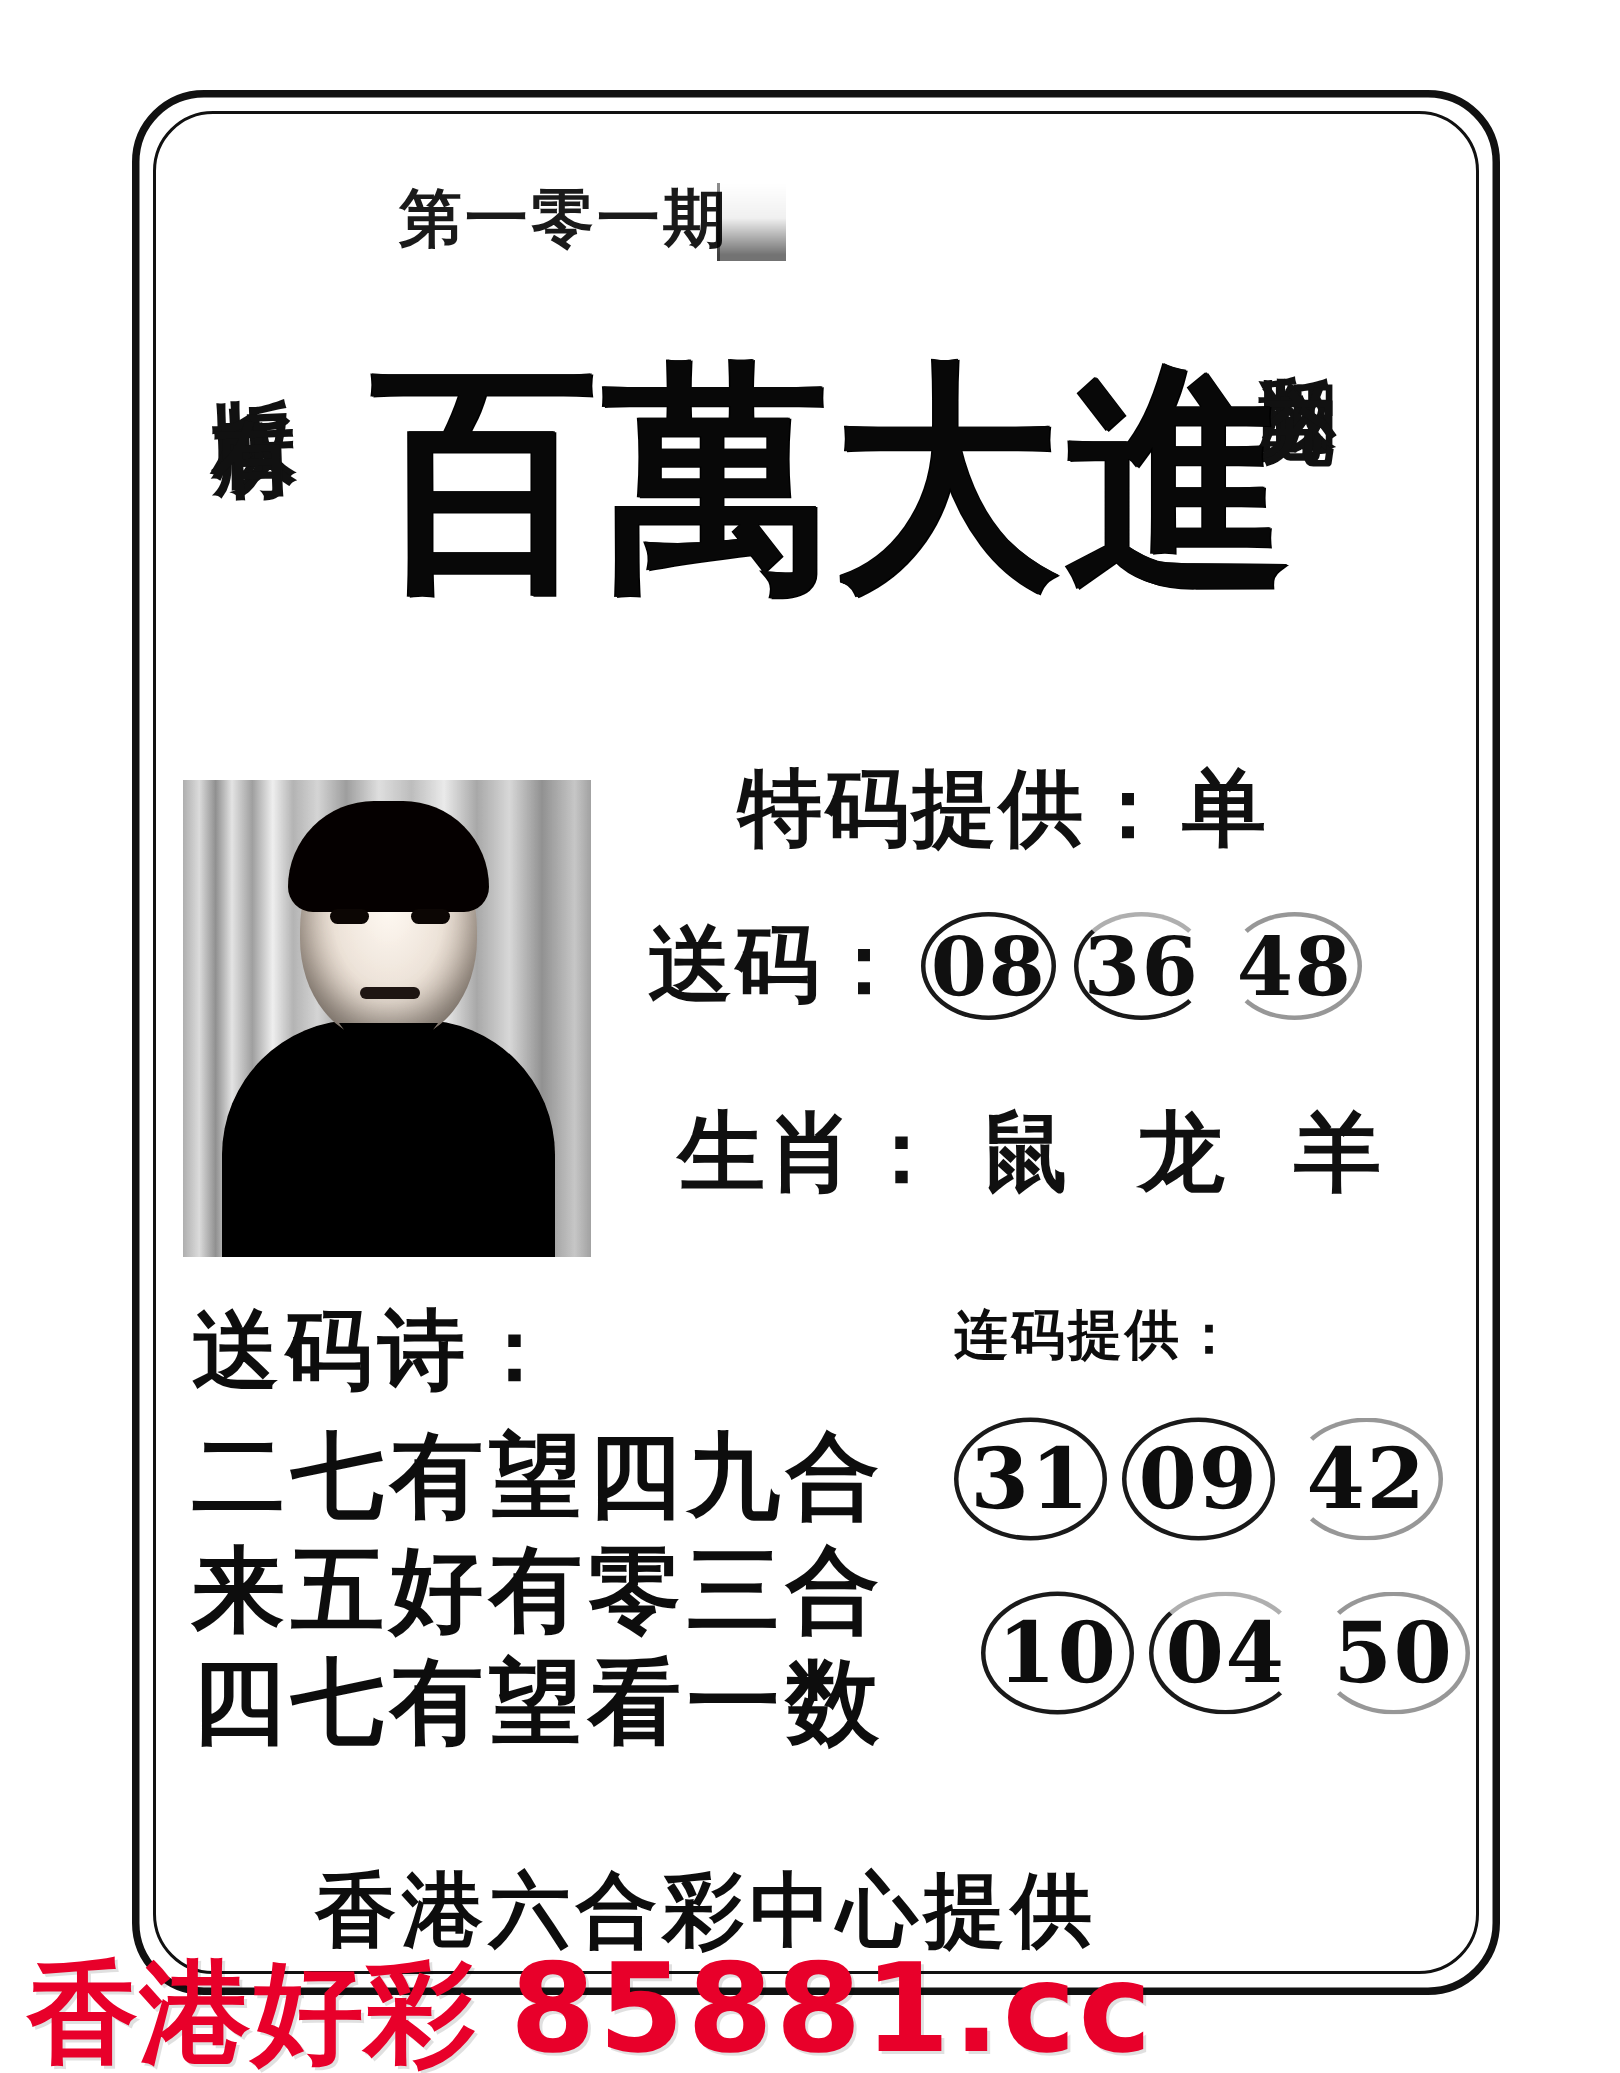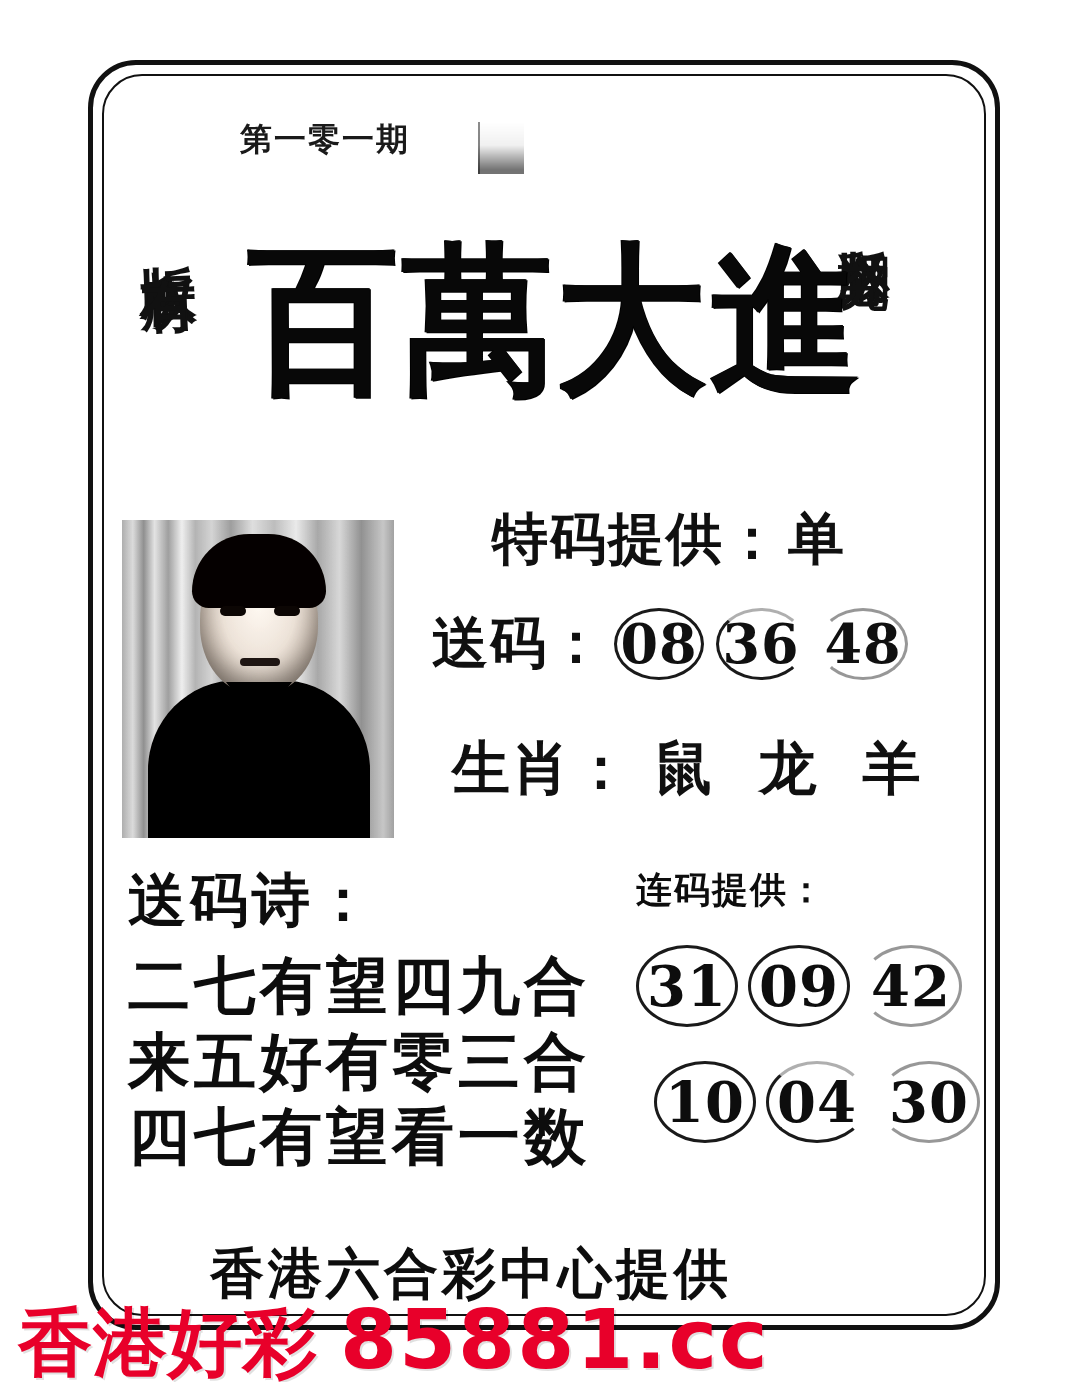--- a/index.html
+++ b/index.html
@@ -34,24 +34,24 @@
     right: 9px;
     bottom: 9px;
     border: 2px solid #111;
     border-radius: 40px;
     box-sizing: border-box;
   }
 
   
   #issue-label {
     position: absolute;
-    left: 240px;
+    left: 266px;
     top: 118px;
     font-family: "DejaVu Serif", serif;
-    font-size: 32px;
+    font-size: 42px;
     font-weight: 700;
     color: #1a1a1a;
     letter-spacing: 2px;
   }
   #issue-smudge {
     position: absolute;
     left: 478px;
     top: 122px;
     width: 44px;
     height: 52px;
@@ -236,21 +236,21 @@
     font-size: 58px;
     letter-spacing: 2px;
   }
   #zodiac-line .zodiac-item { margin-right: 22px; }
 
   
   #poem-block {
     position: absolute;
     left: 128px;
     top: 862px;
-    font-family: Liberation Sans, sans-serif;
+    font-family: Liberation Serif, serif;
     font-weight: 700;
     color: #0d0d0d;
   }
   #poem-title {
     font-size: 58px;
     letter-spacing: 4px;
     margin-bottom: 8px;
   }
   .poem-line {
     font-size: 62px;
@@ -378,21 +378,21 @@
 <div id="lianma-block">
   <div id="lianma-title">连码提供：</div>
   <div class="lianma-row" id="lianma-row-1">
     <span class="num-circle circled">31</span>
     <span class="num-circle circled">09</span>
     <span class="num-circle circle-faint">42</span>
   </div>
   <div class="lianma-row" id="lianma-row-2">
     <span class="num-circle circled">10</span>
     <span class="num-circle circle-partial">04</span>
-    <span class="num-circle circle-faint">30</span>
+    <span class="num-circle circle-faint">50</span>
   </div>
 </div>
 
 <div id="footer-line">香港六合彩中心提供</div>
 
 <div id="watermark">
   <span id="watermark-cn">香港好彩</span>
   <span id="watermark-num">85881.cc</span>
 </div>
 

